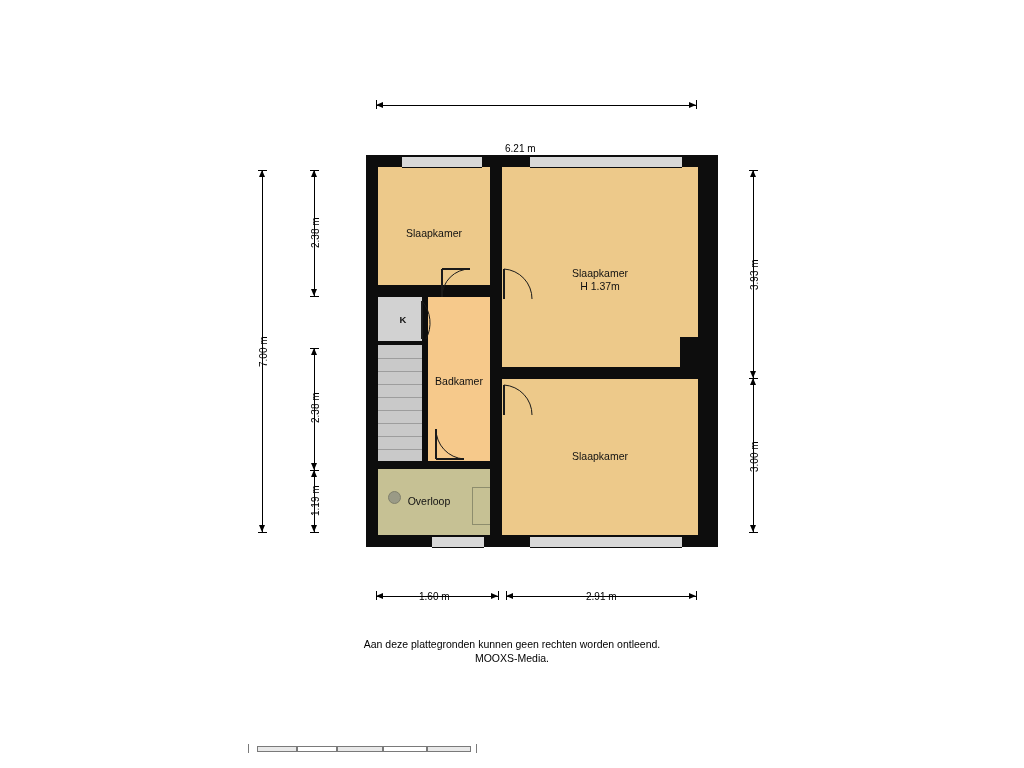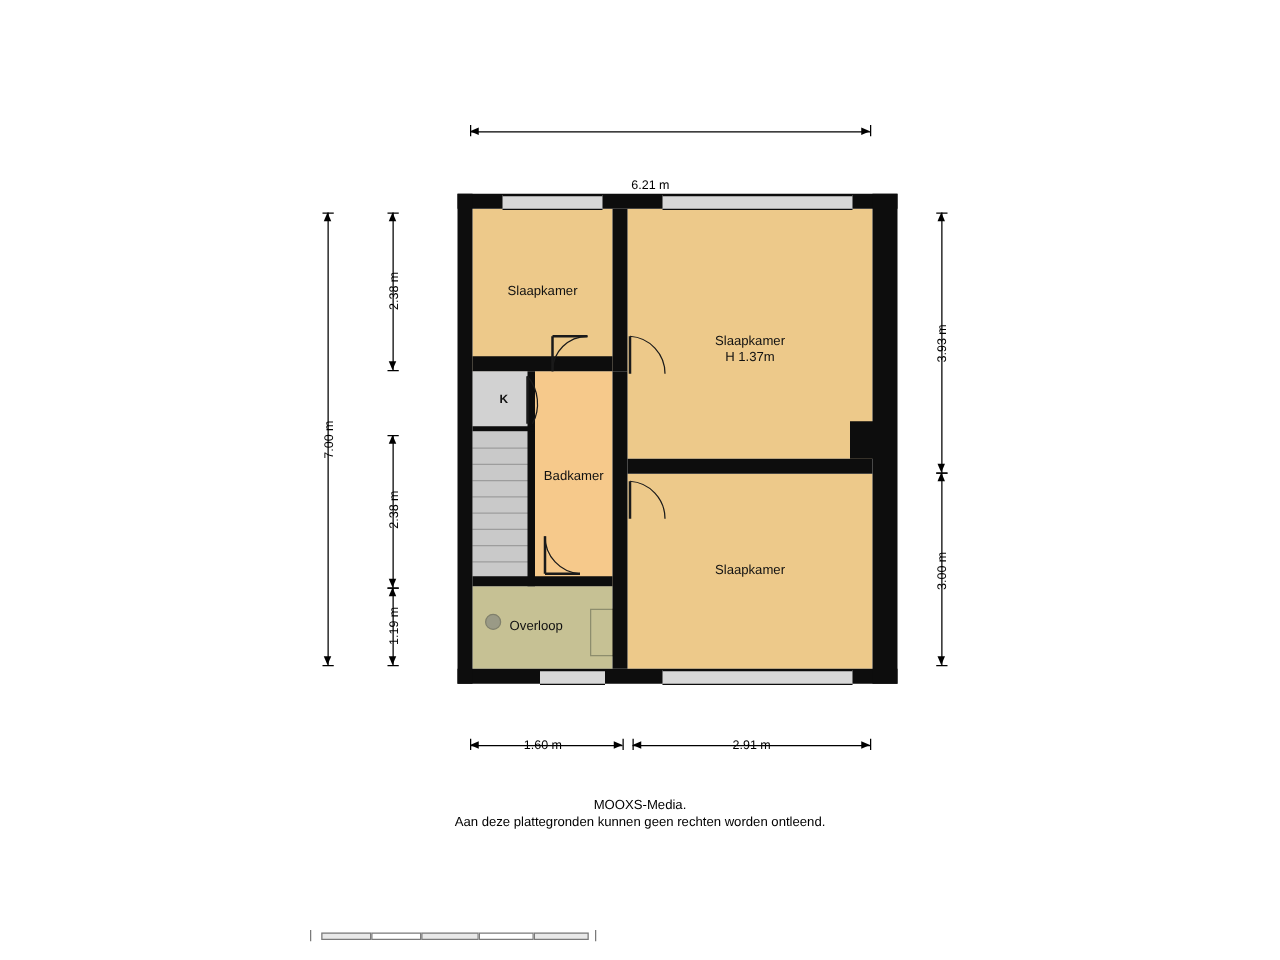--- a/index.html
+++ b/index.html
@@ -357,22 +357,22 @@
       <span>Overloop</span>
     </div>
 
     <div class="room-label small" style="left:22px; top:158px; width:30px;">
       <span>K</span>
     </div>
 
   </div>
 
   <div class="footer">
+    <div>Aan deze plattegronden kunnen geen rechten worden ontleend.</div>
     <div>MOOXS-Media.</div>
-    <div>Aan deze plattegronden kunnen geen rechten worden ontleend.</div>
   </div>
 
   <div class="scalebar">
     <div class="endcap" style="left:0px;"></div>
     <div class="seg light" style="left:9px; width:40px;"></div>
     <div class="seg dark" style="left:49px; width:40px;"></div>
     <div class="seg light" style="left:89px; width:46px;"></div>
     <div class="seg dark" style="left:135px; width:44px;"></div>
     <div class="seg light" style="left:179px; width:44px;"></div>
     <div class="endcap" style="left:228px;"></div>

